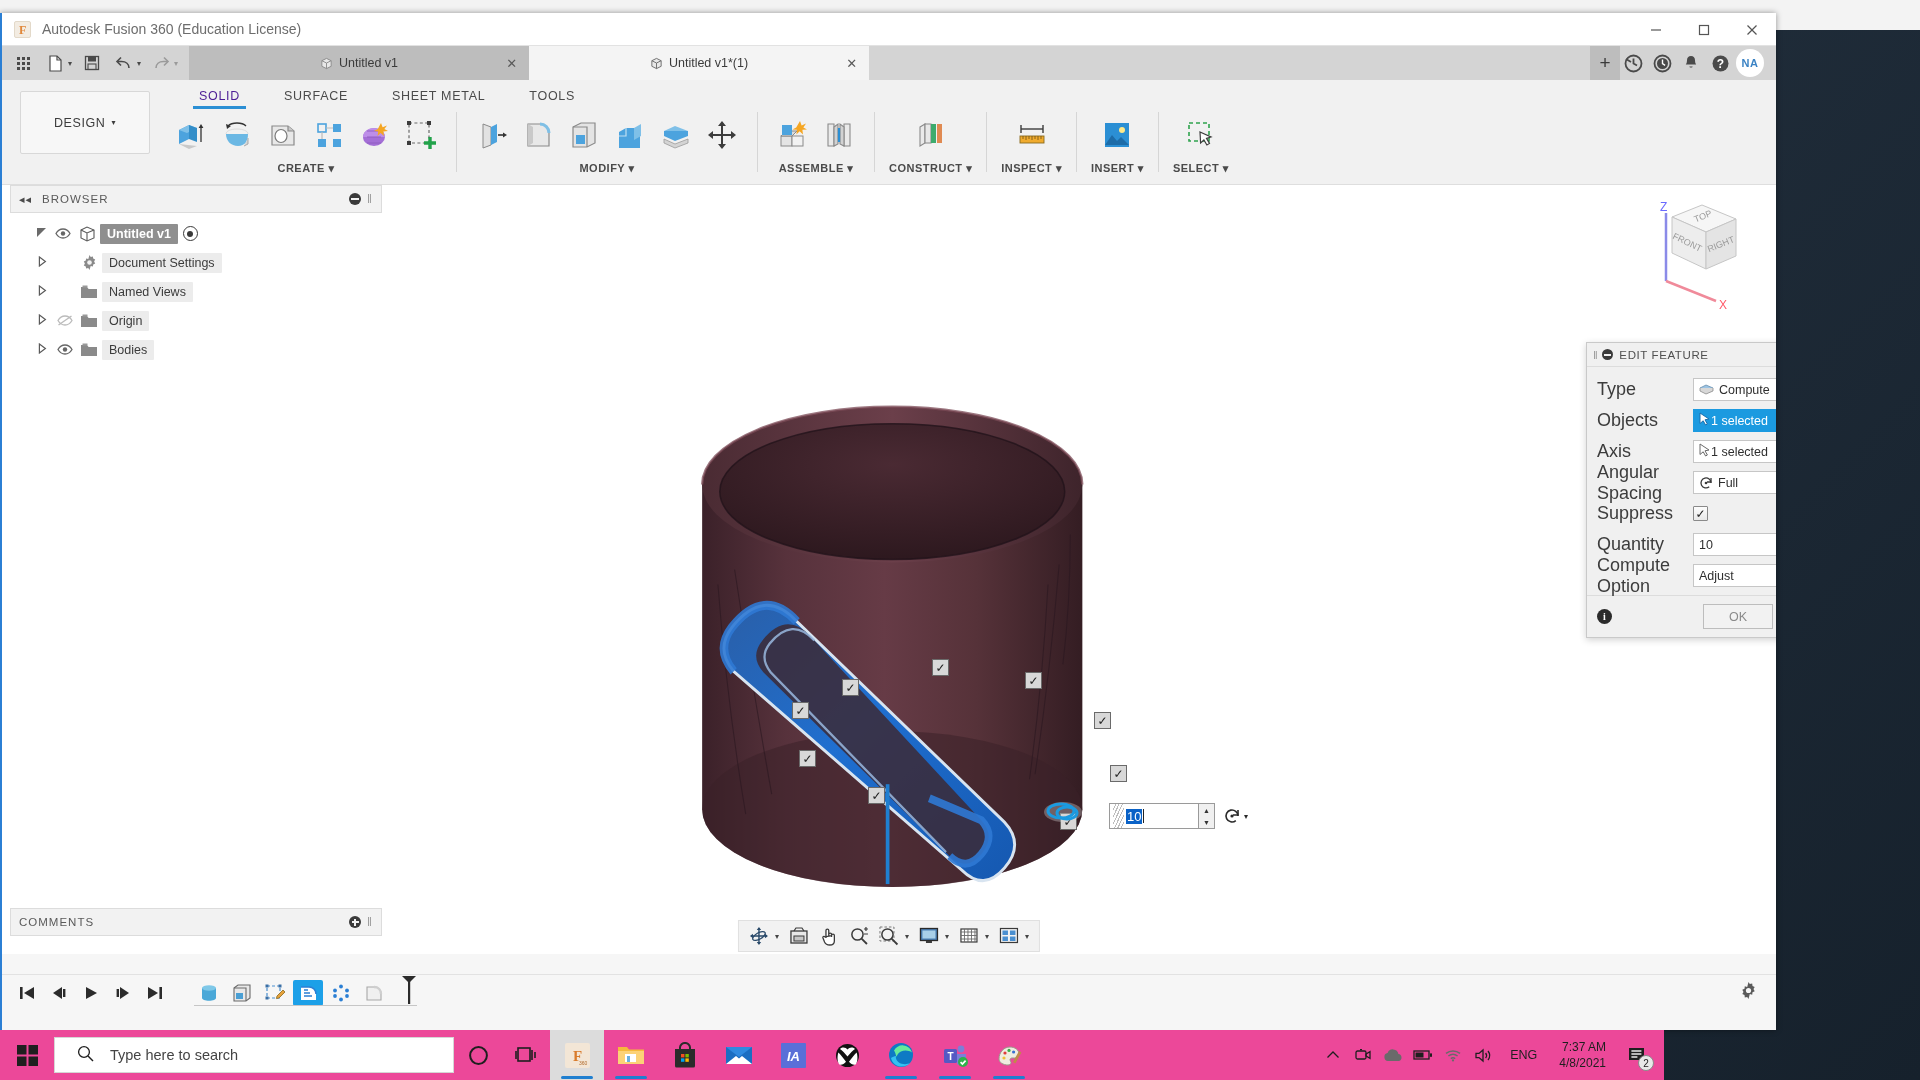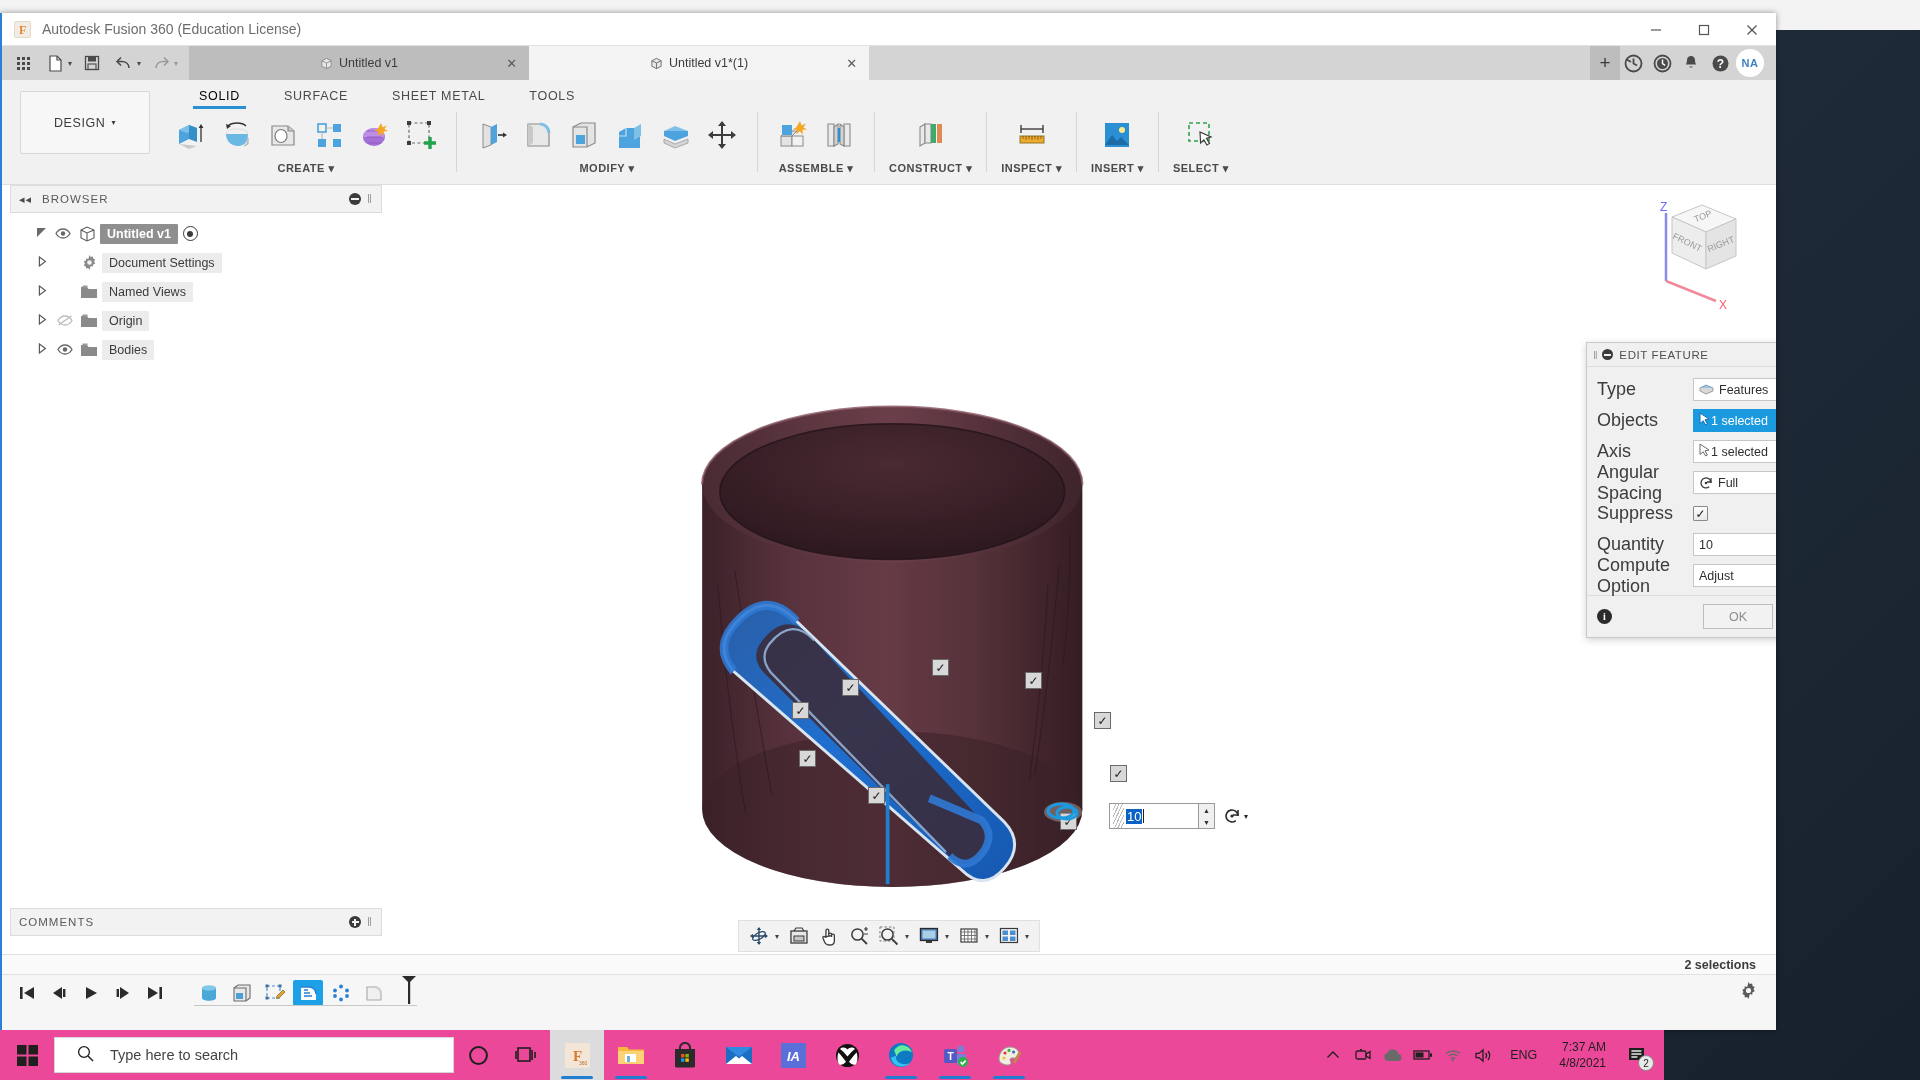--- a/index.html
+++ b/index.html
@@ -52,21 +52,21 @@
             font-size:11px; font-weight:bold; color:#3b83c4; letter-spacing:.5px;}
   .plus-btn{ width:30px;height:34px;display:flex;align-items:center;justify-content:center;background:#bdbdbd;color:#3b3b3b;font-size:19px;}
 
   
   .ribbon { background:#f1f1f1; height:105px; position:relative; border-bottom:1px solid #dedede;}
   .design-box { position:absolute; left:18px; top:11px; width:130px; height:63px; border:1px solid #d8d8d8;
                 background:#f7f7f7; display:flex; align-items:center; justify-content:center; font-size:12.5px;
                 letter-spacing:.6px; color:#3c3c3c; cursor:pointer; border-radius:2px;}
   .ribtabs { position:absolute; left:175px; top:7px; display:flex; gap:0px; }
   .ribtab { padding:2px 22px 6px; font-size:12.5px; letter-spacing:.7px; color:#4a4a4a; cursor:pointer; position:relative;}
-  .ribtab.active { color:#000000; }
+  .ribtab.active { color:#4c1d95; }
   .ribtab.active:after { content:""; position:absolute; left:16px; right:16px; bottom:0; height:3px; background:#2b8fd4;}
   .ribgroups { position:absolute; left:160px; top:32px; display:flex; align-items:flex-start; height:72px;}
   .rgroup { display:flex; flex-direction:column; align-items:center; padding:0 8px; position:relative;font-weight:bold;}
   .rg-icons { display:flex; align-items:center; gap:4px; height:46px;}
   .rg-label { font-size:11px; letter-spacing:.5px; color:#4a4a4a; margin-top:4px;}
   .rg-sep { width:1px; background:#d6d6d6; height:60px; margin:0 6px; align-self:flex-start;}
   .ricon { width:42px;height:42px; display:flex;align-items:center;justify-content:center; cursor:pointer; border-radius:2px;}
 
   
   .main { position:absolute; left:0; top:172px; right:0; bottom:0; }
@@ -662,21 +662,21 @@
             <div class="frow">
               <div class="flabel">Type</div>
               <div class="fctl">
                 <div class="fsel">
                   <span class="mini">
                     <svg width="15" height="13" viewBox="0 0 15 13">
                         <path d="M1 5l6-3 7 3-6 3z" fill="#9cc4e4" stroke="#6a8faf" stroke-width=".8"></path>
                         <path d="M1 5v3l6 3 7-3V5" fill="#d8d8d8" stroke="#8a8a8a" stroke-width=".8"></path>
                       </svg>
                   </span>
-                  <span class="cap">Features</span>
+                  <span class="cap">Compute</span>
                   <span class="car">▾</span>
                 </div>
               </div>
             </div>
 
             <div class="frow">
               <div class="flabel">Objects</div>
               <div class="fctl">
                 <div class="selbtn hl">
                   <span class="mini">
@@ -943,23 +943,20 @@
               <rect x="1.5" y="1.5" width="17" height="14" fill="none" stroke="#3a3a3a" stroke-width="1.2"></rect>
               <rect x="3.5" y="3.5" width="5.5" height="4.5" fill="#4a8fd0"></rect>
               <rect x="11" y="3.5" width="5.5" height="4.5" fill="#4a8fd0"></rect>
               <rect x="3.5" y="9.5" width="5.5" height="4.5" fill="#4a8fd0"></rect>
               <rect x="11" y="9.5" width="5.5" height="4.5" fill="#4a8fd0"></rect>
             </svg>
         </div>
         <span class="ncar">▾</span>
       </div>
 
-      <div class="statusbar">
-        <div class="sb-right">2 selections</div>
-      </div>
 
       <div class="timeline">
         <div class="tlbtn">
           <svg width="18" height="16" viewBox="0 0 18 16">
               <rect x="2" y="2" width="2.6" height="12" fill="#2b2b2b"></rect>
               <path d="M16 2L6 8l10 6z" fill="#2b2b2b"></path>
             </svg>
         </div>
         <div class="tlbtn">
           <svg width="18" height="16" viewBox="0 0 18 16">

